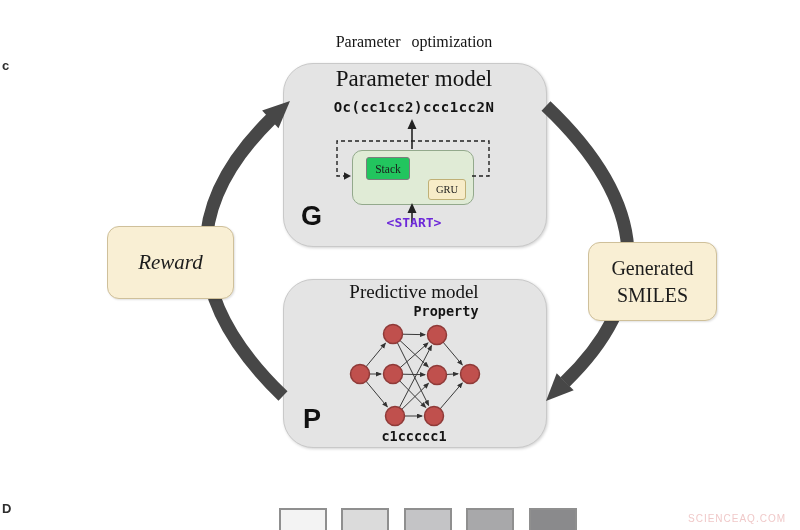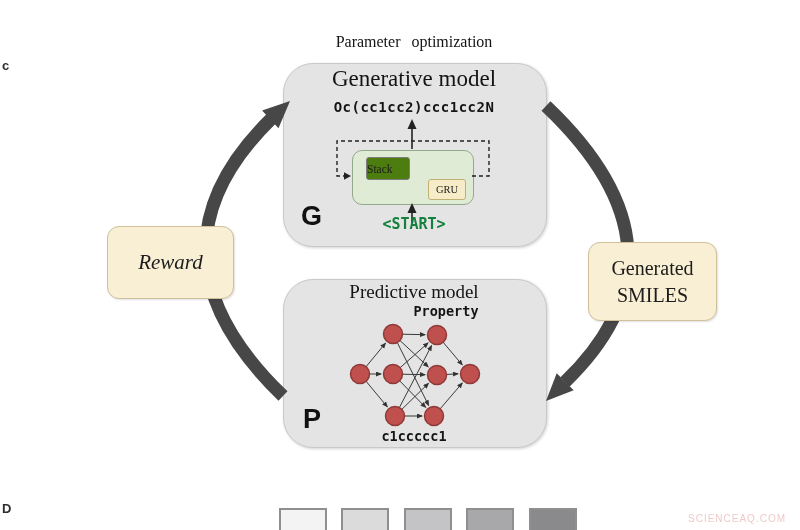--- a/index.html
+++ b/index.html
@@ -17,33 +17,33 @@
   
   .cream-box{position:absolute;background:#f9efd4;border:1px solid #cfc09a;border-radius:12px;
              display:flex;align-items:center;justify-content:center;text-align:center;
              color:#1c1c1c;z-index:3;box-shadow:1px 1px 2px rgba(0,0,0,0.12);}
   #reward-box{left:107px;top:226px;width:125px;height:71px;font-size:21px;font-style:italic;}
   #gensmiles-box{left:588px;top:223px;width:127px;height:77px;font-size:20px;line-height:1.35;margin-top:19px;}
 
   
   #rnn-cell{left:352px;top:150px;width:120px;height:53px;background:#e0ebd6;
             border:1.4px solid #93a98c;border-radius:10px;z-index:2;}
-  #stack-box{left:366px;top:157px;width:42px;height:21px;background:#4d7c0f;border:1.4px solid #7d7d7d;
-             border-radius:3px;display:flex;align-items:center;font-size:11.5px;
+  #stack-box{left:366px;top:157px;width:42px;height:21px;background:#22c55e;border:1.4px solid #7d7d7d;
+             border-radius:3px;display:flex;align-items:center;justify-content:center;font-size:11.5px;
              color:#1c1c1c;z-index:5;}
   #gru-box{left:428px;top:179px;width:36px;height:19px;background:#f7ecc8;border:1.2px solid #c0b076;
            border-radius:3px;display:flex;align-items:center;justify-content:center;font-size:10.5px;
            color:#1c1c1c;z-index:5;}
 
   .center-text{position:absolute;left:283px;width:262px;text-align:center;color:#141414;z-index:5;}
   .mono{font-family:"DejaVu Sans Mono",monospace;font-weight:bold;}
   #caption{top:33px;font-size:16px;word-spacing:7px;}
   #gen-title{top:66px;font-size:23px;}
   #gen-smiles{top:99px;font-size:14px;letter-spacing:0.5px;}
-  #start-token{top:215px;font-size:15px;color:#15803d;}
+  #start-token{top:215px;font-size:13px;color:#6d28d9;}
   #pred-title{top:281px;font-size:19px;}
   #property-label{top:303px;font-size:13.5px;margin-left:32px;}
   #pred-smiles{top:428px;font-size:13.5px;}
 
   .letter{position:absolute;font-family:"Liberation Sans",sans-serif;font-weight:bold;
           font-size:27px;color:#111;z-index:5;}
   #letter-g{left:301px;top:201px;}
   #letter-p{left:303px;top:404px;}
 
   .panel-label{position:absolute;font-family:"Liberation Sans",sans-serif;font-weight:bold;
@@ -132,21 +132,21 @@
       <circle cx="393" cy="374" r="9.5"></circle>
       <circle cx="395" cy="416" r="9.5"></circle>
       <circle cx="437" cy="335" r="9.5"></circle>
       <circle cx="437" cy="375" r="9.5"></circle>
       <circle cx="434" cy="416" r="9.5"></circle>
       <circle cx="470" cy="374" r="9.5"></circle>
     </g>
   </svg>
 
   <div class="center-text" id="caption">Parameter optimization</div>
-  <div class="center-text" id="gen-title">Generative model</div>
+  <div class="center-text" id="gen-title">Parameter model</div>
   <div class="center-text mono" id="gen-smiles">Oc(cc1cc2)ccc1cc2N</div>
   <div class="center-text mono" id="start-token">&lt;START&gt;</div>
   <div class="letter" id="letter-g">G</div>
 
   <div class="center-text" id="pred-title">Predictive model</div>
   <div class="center-text mono" id="property-label">Property</div>
   <div class="center-text mono" id="pred-smiles">c1ccccc1</div>
   <div class="letter" id="letter-p">P</div>
 
   <div class="gray-square sq0" style="background-color: rgb(243, 243, 243);"></div>

